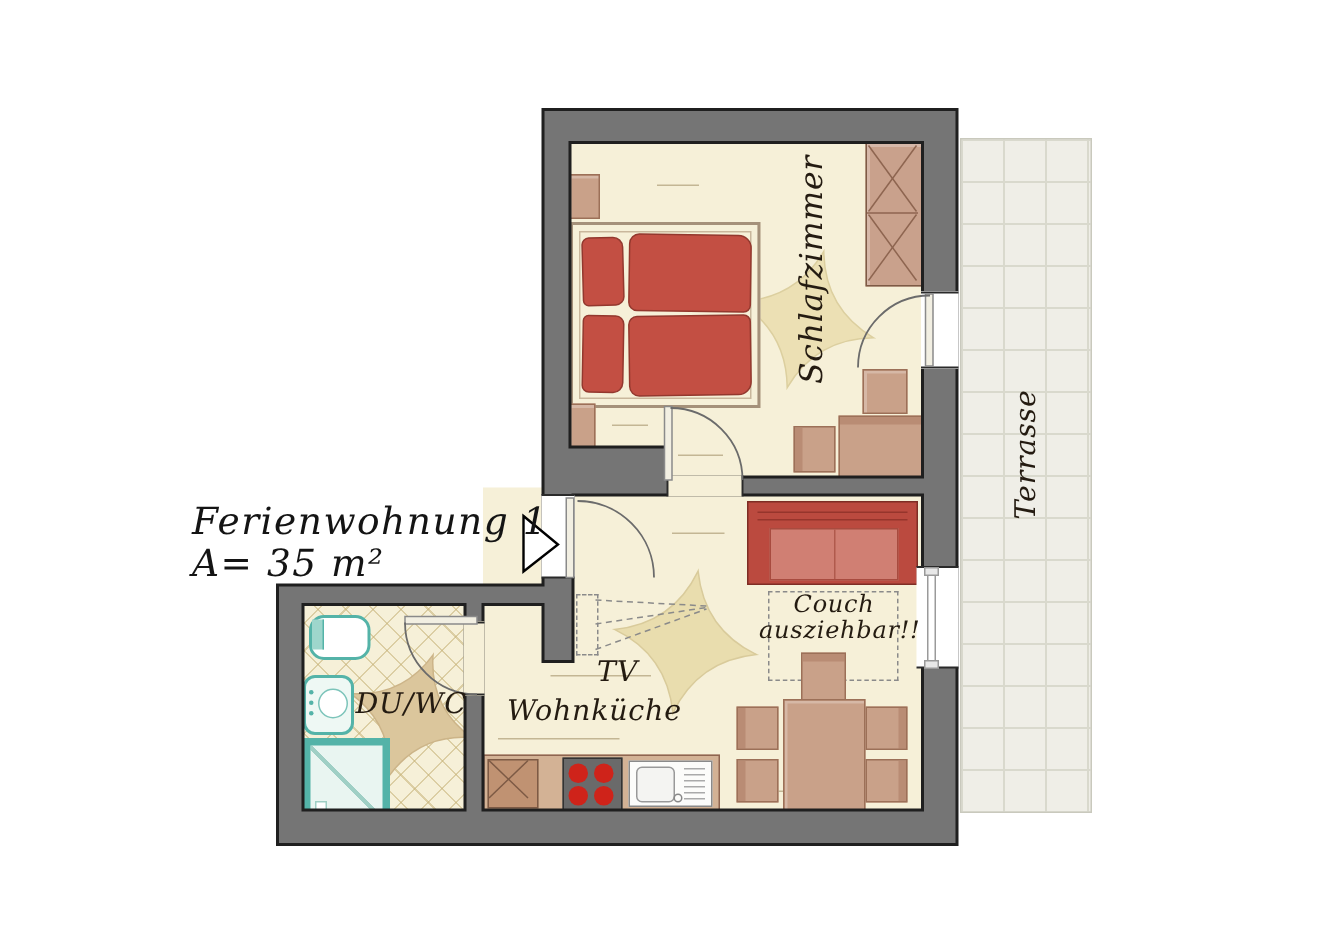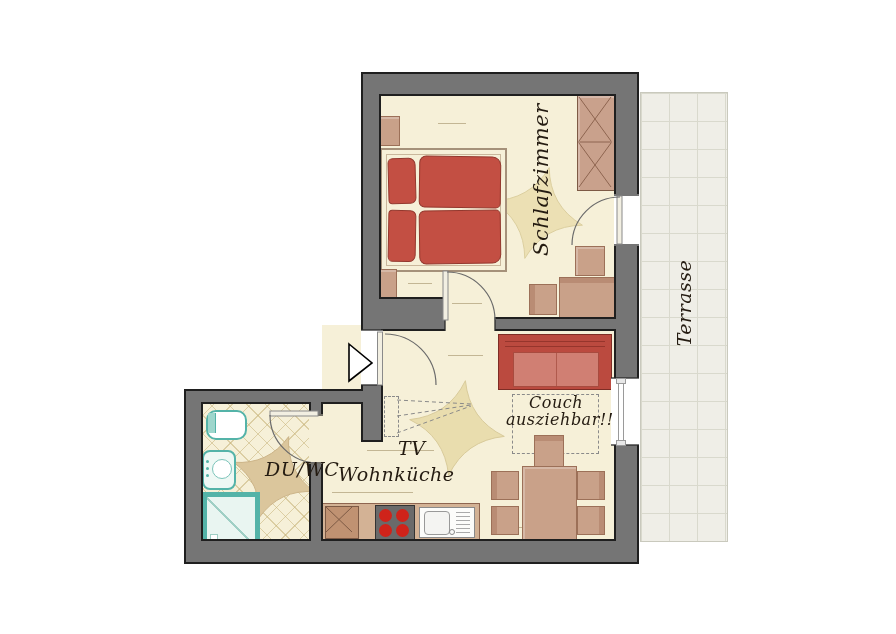--- a/index.html
+++ b/index.html
@@ -210,22 +210,26 @@
 
     <g stroke="#8a8a8a" stroke-width="1" stroke-dasharray="4,3">
       <line x1="397" y1="400" x2="471" y2="404"></line>
       <line x1="397" y1="416" x2="471" y2="405"></line>
       <line x1="397" y1="433" x2="471" y2="406"></line>
     </g>
 
     <polygon points="349,344 372,363 349,381" fill="#ffffff" stroke="#000000" stroke-width="1.6"></polygon>
   </svg>
 
+  <div id="title">
+    <div>Ferienwohnung 1</div>
+    <div>A= 35 m²</div>
+  </div>
 
   <div class="lbl vert" style="left:471px;top:174px;width:140px;height:24px;line-height:24px;font-size:21px;">Schlafzimmer</div>
   <div class="lbl vert" style="left:629px;top:291px;width:110px;height:24px;line-height:24px;font-size:19px;">Terrasse</div>
   <div class="lbl" style="left:338px;top:463px;font-size:19px;">Wohnküche</div>
-  <div class="lbl" style="left:237px;top:458px;font-size:19px;margin-left:28px;">DU/WC</div>
+  <div class="lbl" style="left:237px;top:458px;font-size:19px;">DU/WC</div>
   <div class="lbl" style="left:398px;top:425px;font-size:19px;margin-top:12px;">TV</div>
   <div class="lbl" style="left:516px;top:393px;width:80px;text-align:center;font-size:16px;">Couch</div>
   <div class="lbl" style="left:506px;top:410px;width:100px;text-align:center;font-size:16px;">ausziehbar!!</div>
 
 </div>
 
 </body></html>

